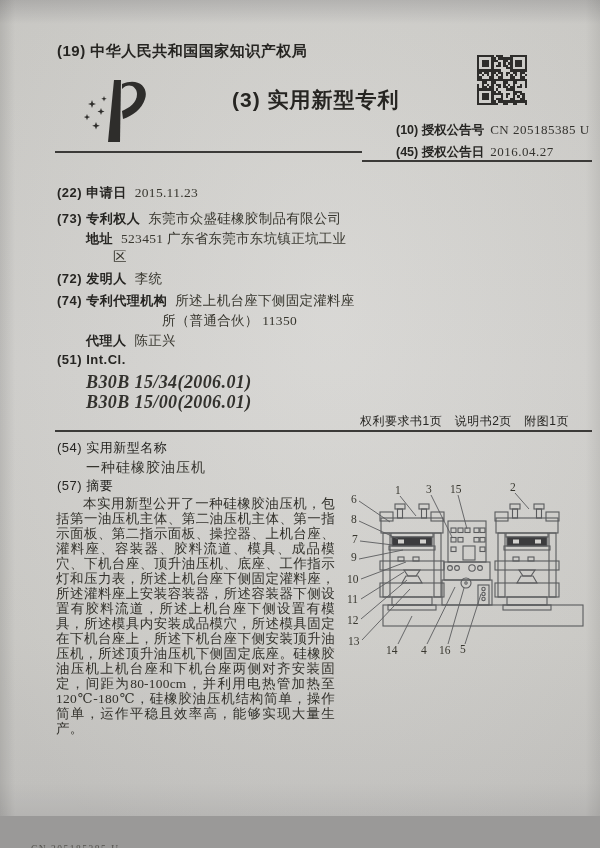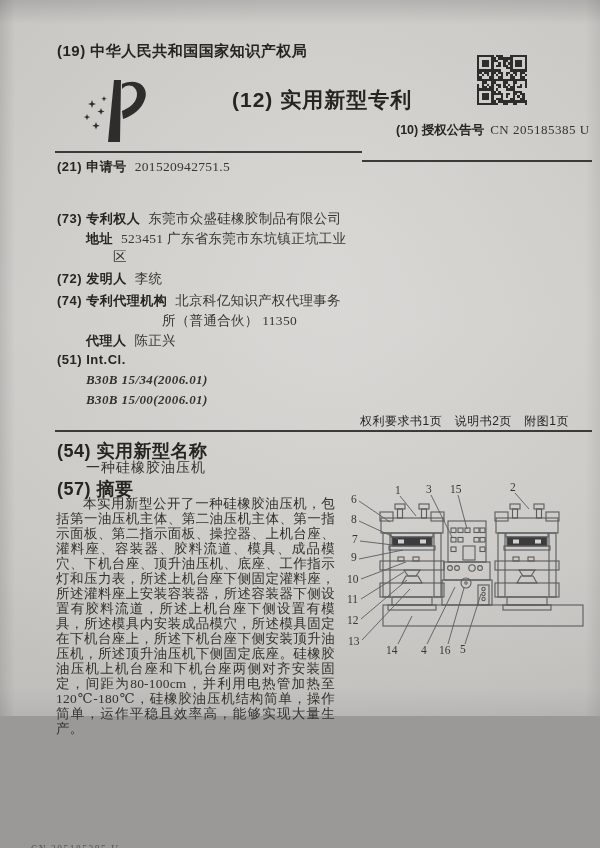--- a/index.html
+++ b/index.html
@@ -2,41 +2,41 @@
 <html lang="zh"><head>
 <meta charset="utf-8">
 <style>
   html,body{margin:0;padding:0;}
   body{
     width:600px;height:848px;overflow:hidden;
     font-family:"Liberation Sans","DejaVu Sans",sans-serif;
     background:#9a9998;
   }
   .page{
-    position:relative;width:600px;height:716px;
+    position:relative;width:600px;height:816px;
     color:#2c2b29;
     background:
       radial-gradient(ellipse at 55% 38%, rgba(255,255,255,0.12), rgba(0,0,0,0.04) 88%),
       linear-gradient(90deg, rgba(0,0,0,0.10) 0, rgba(0,0,0,0) 2.5%, rgba(0,0,0,0) 97.5%, rgba(0,0,0,0.07) 100%),
       linear-gradient(180deg,#b2b1af 0,#c5c4c1 16px,#cfceca 24px,#d4d3d0 45%,#d0cfcb 78%,#c8c7c4 96%,#bcbbb9 100%);
   }
   .abs{position:absolute;}
   .office{left:57px;top:42px;font-size:15px;font-weight:bold;letter-spacing:0.5px;color:#262522;}
   .doctype{left:232px;top:86px;font-size:21px;font-weight:bold;letter-spacing:1px;color:#262522;}
   .pubrow{font-size:12.5px;color:#262522;}
   .pubrow .lbl{font-weight:bold;}
   .pubrow .val{font-family:"Liberation Serif","DejaVu Serif",serif;font-size:13px;letter-spacing:0.5px;margin-left:6px;color:#34332f;}
   .rule{background:#3b3a38;height:1.5px;}
   .fieldrow{font-size:13px;color:#262522;}
   .fieldrow .lbl{font-weight:bold;letter-spacing:0.5px;}
   .fieldrow .val{font-family:"Liberation Serif","DejaVu Serif",serif;font-size:13.5px;margin-left:8px;color:#38372f;letter-spacing:0.3px;}
   .cont{font-family:"Liberation Serif","DejaVu Serif",serif;font-size:13.5px;color:#38372f;letter-spacing:0.3px;}
-  .intcl{font-family:"Liberation Serif","DejaVu Serif",serif;font-style:italic;font-weight:bold;font-size:13px;color:#33322e;letter-spacing:0.4px;}
+  .intcl{font-family:"Liberation Serif","DejaVu Serif",serif;font-style:italic;font-weight:bold;font-size:18px;color:#33322e;letter-spacing:0.4px;}
   .pages{font-size:12px;color:#262522;letter-spacing:0.5px;}
-  .sec-lbl{font-size:18px;font-weight:bold;color:#262522;letter-spacing:0.5px;}
+  .sec-lbl{font-size:13px;font-weight:normal;color:#262522;letter-spacing:0.5px;}
   .title-val{font-family:"Liberation Serif","DejaVu Serif",serif;font-size:14px;color:#35342e;letter-spacing:1px;}
   .abstract{
     width:279px;font-family:"Liberation Serif","DejaVu Serif",serif;
     font-size:13.5px;line-height:15px;text-align:justify;text-indent:2em;
     color:#33322c;letter-spacing:0.2px;
   }
   .sidecode{
     transform:rotate(-90deg);transform-origin:left top;
     font-family:"Liberation Serif","DejaVu Serif",serif;
     font-size:9.5px;color:#55544f;letter-spacing:1.5px;white-space:nowrap;
@@ -61,21 +61,21 @@
       <g fill="#2e2d2b">
         <path d="M18,22 l1,3 3,1 -3,1 -1,3 -1,-3 -3,-1 3,-1 z"></path>
         <path d="M27,30 l0.9,2.6 2.6,0.9 -2.6,0.9 -0.9,2.6 -0.9,-2.6 -2.6,-0.9 2.6,-0.9 z"></path>
         <path d="M13,36 l0.8,2.3 2.3,0.8 -2.3,0.8 -0.8,2.3 -0.8,-2.3 -2.3,-0.8 2.3,-0.8 z"></path>
         <path d="M22,44 l1,2.8 2.8,1 -2.8,1 -1,2.8 -1,-2.8 -2.8,-1 2.8,-1 z"></path>
         <path d="M30,18 l0.7,2 2,0.7 -2,0.7 -0.7,2 -0.7,-2 -2,-0.7 2,-0.7 z"></path>
       </g>
     </svg>
   </div>
 
-  <div class="abs doctype">(12) 实用新型专利</div>
+  <div class="abs doctype">(3) 实用新型专利</div>
 
   <div class="abs" style="left:477px;top:55px;">
     <div id="qr">
         <i class="f"></i>
         <i class="f"></i>
         <i class="f"></i>
         <i class="f"></i>
         <i class="f"></i>
         <i class="f"></i>
         <i class="f"></i>
@@ -512,39 +512,42 @@
         <i></i>
         <i></i>
         <i></i>
         <i class="f"></i>
       </div>
   </div>
 
   <div class="abs pubrow" style="left:396px;top:122px;">
     <span class="lbl">(10) 授权公告号</span><span class="val">CN 205185385 U</span>
   </div>
+  <div class="abs pubrow" style="left:396px;top:144px;">
+    <span class="lbl">(45) 授权公告日</span><span class="val">2016.04.27</span>
+  </div>
 
   <div class="abs rule" style="left:55px;top:151px;width:307px;"></div>
   <div class="abs rule" style="left:362px;top:160px;width:230px;"></div>
 
-  <div class="abs fieldrow" style="left:57px;top:158px;">
-    <span class="lbl">(21) 申请号</span><span class="val">201520942751.5</span>
+  <div class="abs fieldrow" style="left:57px;top:184px;">
+    <span class="lbl">(22) 申请日</span><span class="val">2015.11.23</span>
   </div>
   <div class="abs fieldrow" style="left:57px;top:210px;">
     <span class="lbl">(73) 专利权人</span><span class="val">东莞市众盛硅橡胶制品有限公司</span>
   </div>
   <div class="abs fieldrow" style="left:86px;top:230px;">
     <span class="lbl">地址</span><span class="val">523451 广东省东莞市东坑镇正坑工业</span>
   </div>
   <div class="abs cont" style="left:113px;top:248px;">区</div>
   <div class="abs fieldrow" style="left:57px;top:270px;">
     <span class="lbl">(72) 发明人</span><span class="val">李统</span>
   </div>
   <div class="abs fieldrow" style="left:57px;top:292px;">
-    <span class="lbl">(74) 专利代理机构</span><span class="val">北京科亿知识产权代理事务</span>
+    <span class="lbl">(74) 专利代理机构</span><span class="val">所述上机台座下侧固定灌料座</span>
   </div>
   <div class="abs cont" style="left:162px;top:312px;">所（普通合伙） 11350</div>
   <div class="abs fieldrow" style="left:86px;top:332px;">
     <span class="lbl">代理人</span><span class="val">陈正兴</span>
   </div>
   <div class="abs fieldrow" style="left:57px;top:352px;">
     <span class="lbl">(51) Int.Cl.</span>
   </div>
   <div class="abs intcl" style="left:86px;top:372px;">B30B 15/34(2006.01)</div>
   <div class="abs intcl" style="left:86px;top:392px;">B30B 15/00(2006.01)</div>

